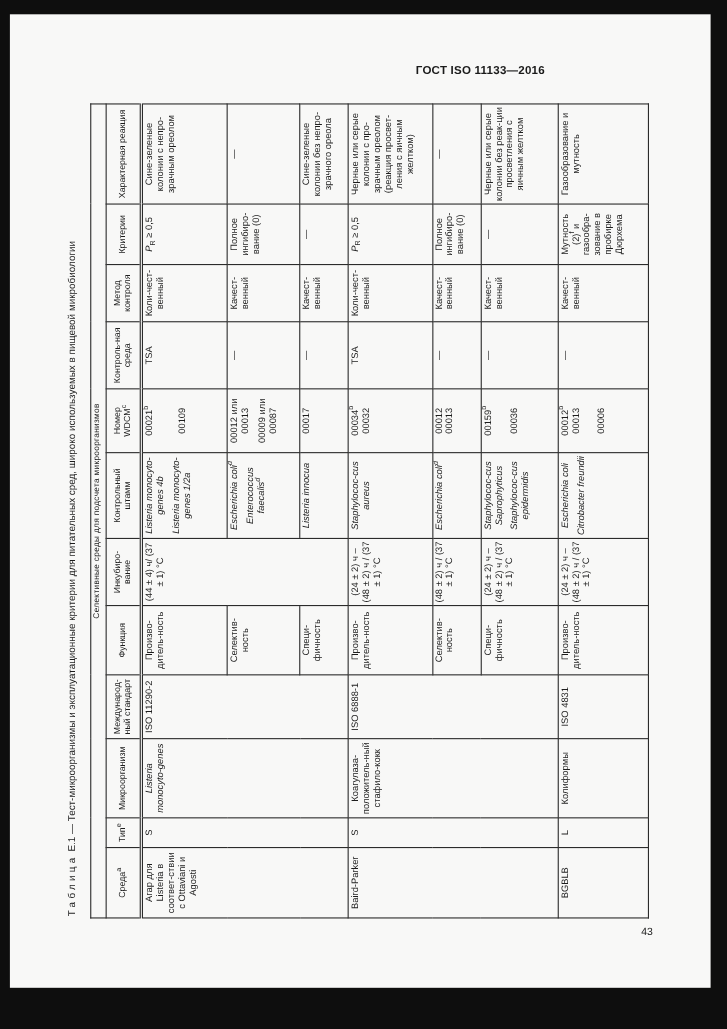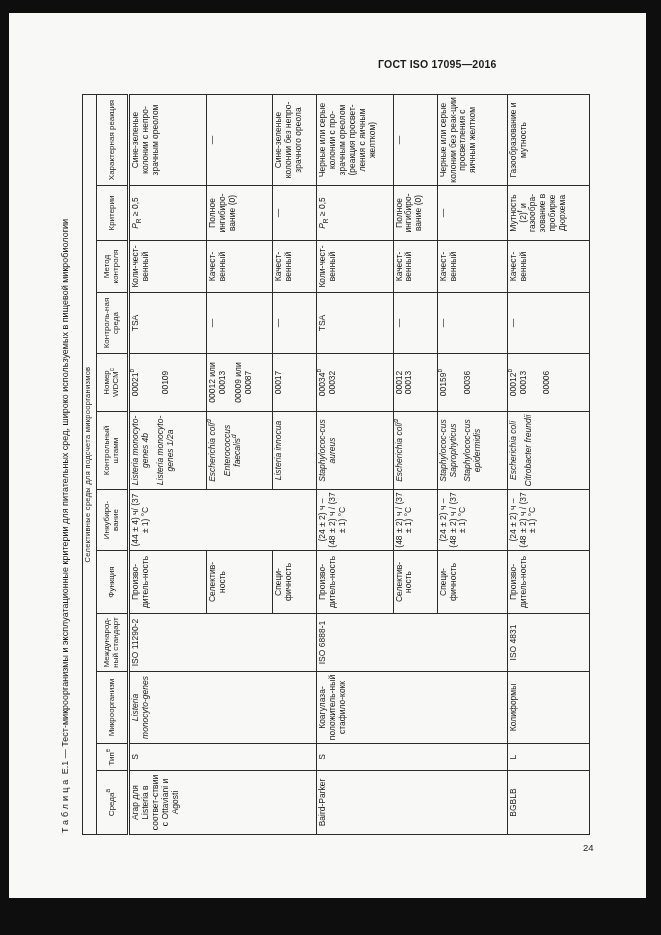--- a/index.html
+++ b/index.html
@@ -65,21 +65,21 @@
   .gap6{margin-top:6px;}
   .gap14{margin-top:14px;}
   .gap20{margin-top:20px;}
   sup,sub{font-size:6.5px;line-height:0;}
 </style>
 </head>
 <body>
 
 <div class="page">
 
-  <div class="doc-header">ГОСТ ISO 17095—2016</div>
+  <div class="doc-header">ГОСТ ISO 11133—2016</div>
 
   <div class="caption"><span class="cap-word">Таблица</span><span> Е.1 — Тест-микроорганизмы и эксплуатационные критерии для питательных сред, широко используемых в пищевой микробиологии</span></div>
 
   <div class="table-rot">
     <table class="e1">
       <colgroup>
         <col style="width:64px">
           <col style="width:27px">
           <col style="width:72px">
         <col style="width:58px">
@@ -231,14 +231,14 @@
         </td>
         <td class="dash">—</td>
         <td class="method">Качест-венный</td>
         <td class="crit"><span>Мутность (2)</span><sup>f</sup><span> и газообра-зование в пробирке Дюрхема</span></td>
         <td class="react">Газообразование и мутность</td>
       </tr>
     </tbody>
       </table>
   </div>
 
-  <div class="page-num">24</div>
+  <div class="page-num">43</div>
 </div>
 
 </body></html>

